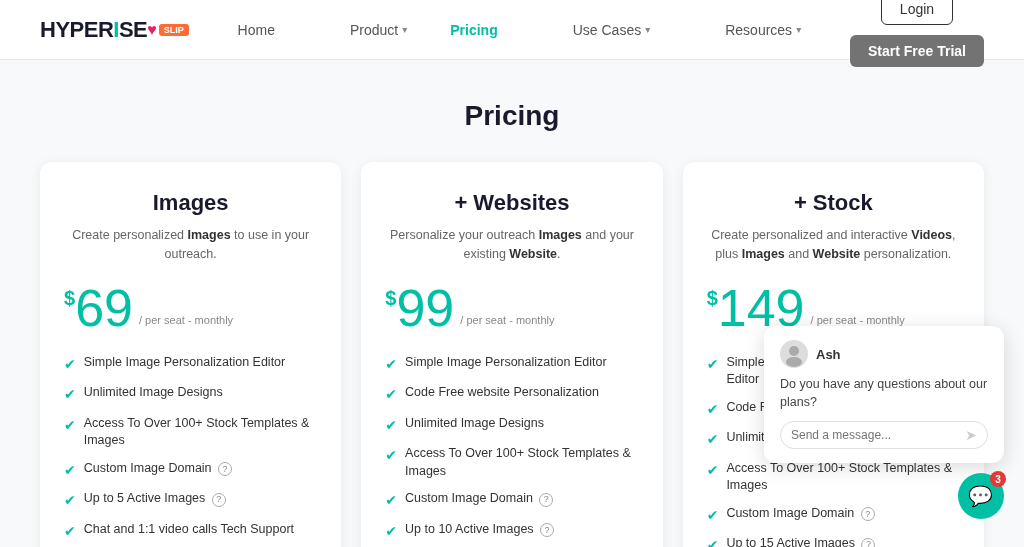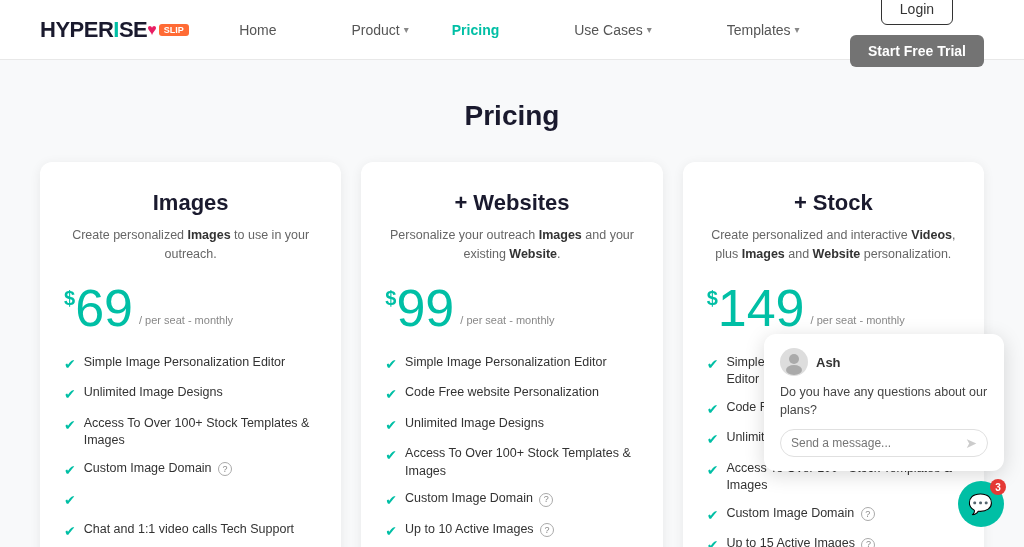--- a/index.html
+++ b/index.html
@@ -184,21 +184,21 @@
       border-radius: 50%;
       font-size: 9px;
       color: #888;
       cursor: pointer;
       margin-left: 3px;
     }
 
     
     .chat-widget {
       position: fixed;
-      bottom: 20px;
+      bottom: 28px;
       right: 20px;
       z-index: 100;
     }
     .chat-bubble {
       background: #fff;
       border-radius: 12px;
       box-shadow: 0 4px 20px rgba(0,0,0,0.15);
       padding: 14px 16px;
       width: 240px;
       margin-bottom: 10px;
@@ -298,21 +298,21 @@
     <span class="nav-dropdown">
       <span>Product</span>
       <span class="chevron">▾</span>
     </span>
     <a href="#" class="active">Pricing</a>
     <span class="nav-dropdown">
       <span>Use Cases</span>
       <span class="chevron">▾</span>
     </span>
     <span class="nav-dropdown">
-      <span>Templates</span>
+      <span>Resources</span>
       <span class="chevron">▾</span>
     </span>
   </nav>
 
   <div class="header-actions">
     <button class="btn-login">Login</button>
     <button class="btn-start">Start Free Trial</button>
   </div>
 </header>
 
@@ -343,20 +343,21 @@
         <li class="feature-item">
           <span class="check-icon">✔</span>
           <span>Access To Over 100+ Stock Templates &amp; Images</span>
         </li>
         <li class="feature-item">
           <span class="check-icon">✔</span>
           <span>Custom Image Domain <span class="help-icon">?</span></span>
         </li>
         <li class="feature-item">
           <span class="check-icon">✔</span>
+          <span>Up to 5 Active Images <span class="help-icon">?</span></span>
         </li>
         <li class="feature-item">
           <span class="check-icon">✔</span>
           <span>Chat and 1:1 video calls Tech Support</span>
         </li>
 
       </ul>
     </div>
 
     <div class="pricing-card">

